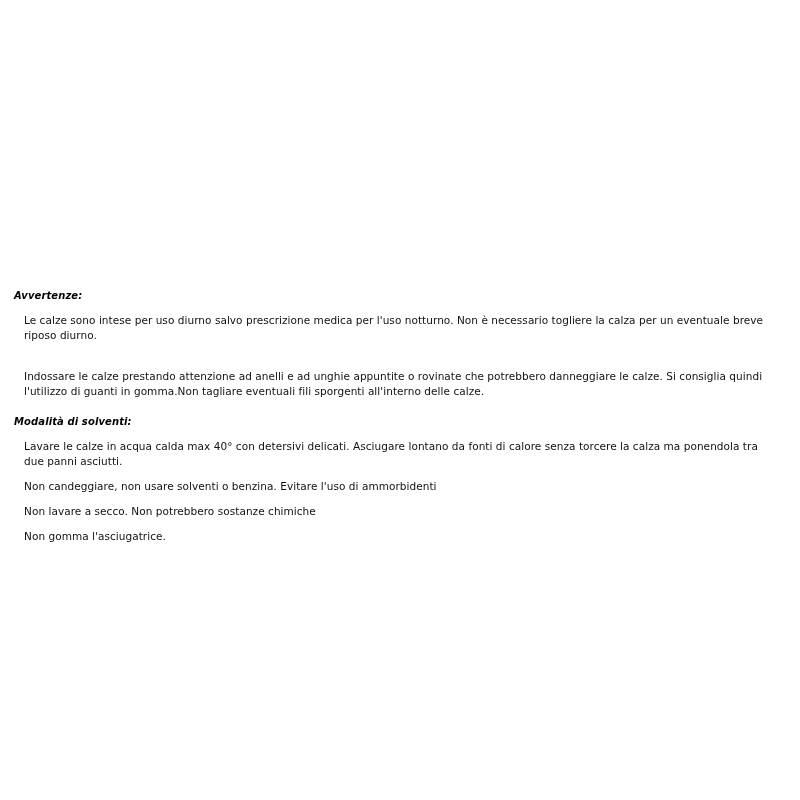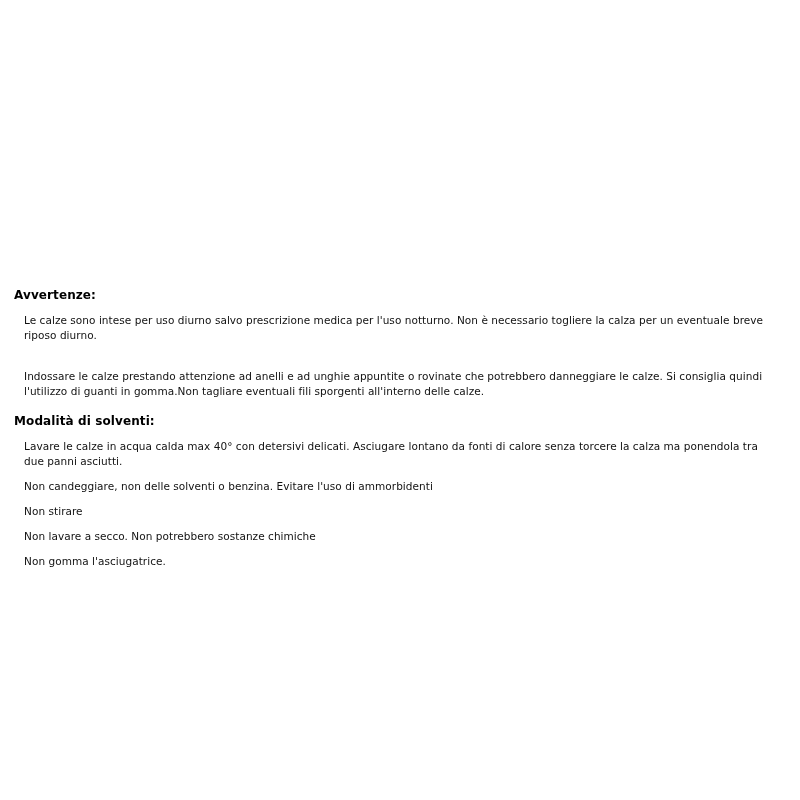--- a/index.html
+++ b/index.html
@@ -23,26 +23,27 @@
   .content {
     position: absolute;
     left: 14px;
     top: 288px;
     width: 772px;
   }
   .section {
     margin-bottom: 2px;
   }
   .heading {
-    font-size: 12px;
+    font-size: 10px;
     font-weight: bold;
     line-height: 15px;
     letter-spacing: 0.1px;
     margin: 0 0 1px 0;
     color: #000000;
+    font-style: italic;
   }
   .para {
     font-size: 10.5px;
     font-weight: normal;
     line-height: 15px;
     letter-spacing: 0.05px;
     margin: 10px;
     color: #111111;
   }
   .gap-sm {
@@ -67,20 +68,19 @@
 
     <div class="section">
       <p class="para">Indossare le calze prestando attenzione ad anelli e ad unghie appuntite o rovinate che potrebbero danneggiare le calze. Si consiglia quindi l'utilizzo di guanti in gomma.Non tagliare eventuali fili sporgenti all'interno delle calze.</p>
     </div>
 
     <div class="gap-xs"></div>
 
     <div class="section">
       <div class="heading">Modalità di solventi:</div>
       <p class="para">Lavare le calze in acqua calda max 40° con detersivi delicati. Asciugare lontano da fonti di calore senza torcere la calza ma ponendola tra due panni asciutti.</p>
-      <p class="para">Non candeggiare, non delle solventi o benzina. Evitare l'uso di ammorbidenti</p>
-      <p class="para">Non stirare</p>
+      <p class="para">Non candeggiare, non usare solventi o benzina. Evitare l'uso di ammorbidenti</p>
       <p class="para">Non lavare a secco. Non potrebbero sostanze chimiche</p>
       <p class="para">Non gomma l'asciugatrice.</p>
     </div>
 
   </div>
 </div>
 
 </body></html>

